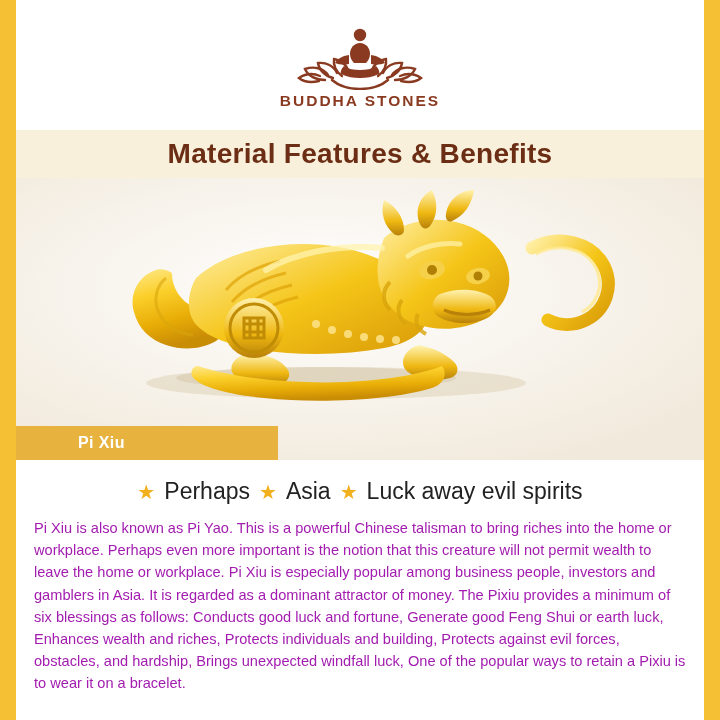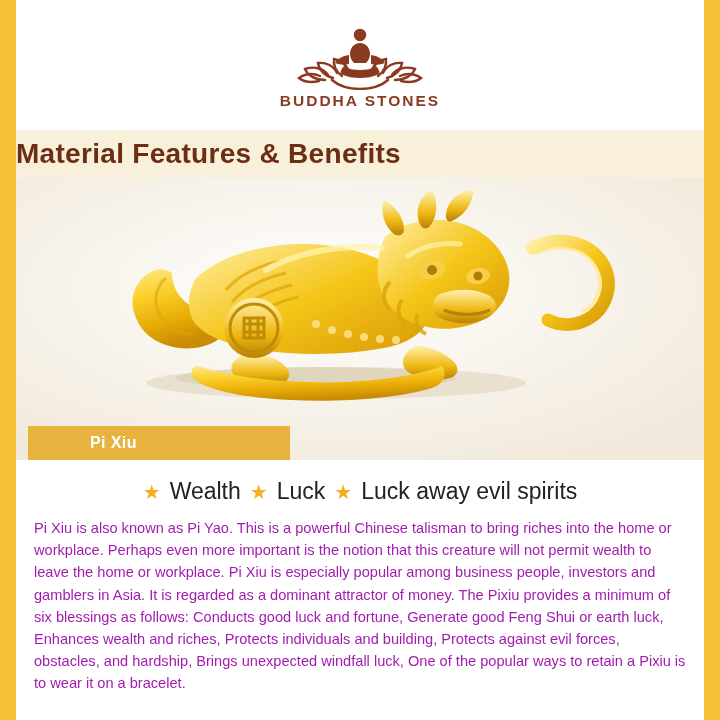--- a/index.html
+++ b/index.html
@@ -66,21 +66,21 @@
   }
 
   
   .title-band {
     position: relative;
     width: 100%;
     height: 48px;
     background: #f9f0dc;
     display: flex;
     align-items: center;
-    justify-content: flex-start;
+    justify-content: center;
   }
   .title-band .title-text {
     font-size: 28px;
     font-weight: bold;
     color: #6b2d14;
     letter-spacing: 0.3px;
     font-family: "Liberation Sans", sans-serif;
   }
 
   
@@ -98,21 +98,20 @@
   
   .caption-bar {
     position: absolute;
     left: 0;
     bottom: 0;
     width: 262px;
     height: 34px;
     background: rgba(230,170,40,0.88);
     display: flex;
     align-items: center;
-    margin-left: 12px;
   }
   .caption-bar .caption-text {
     margin-left: 62px;
     color: #ffffff;
     font-size: 16px;
     font-weight: bold;
     letter-spacing: 0.4px;
     font-family: "Liberation Sans", sans-serif;
   }
 
@@ -291,23 +290,23 @@
       </div>
 
       <div class="caption-bar">
         <span class="caption-text">Pi Xiu</span>
       </div>
     </div>
 
     <div class="benefits">
       <div class="benefits-line">
         <span class="star">★</span>
-        <span class="word">Wealth</span>
+        <span class="word">Perhaps</span>
         <span class="star">★</span>
-        <span class="word">Luck</span>
+        <span class="word">Asia</span>
         <span class="star">★</span>
         <span class="word">Luck away evil spirits</span>
       </div>
     </div>
 
     <div class="body-copy">Pi Xiu is also known as Pi Yao. This is a powerful Chinese talisman to bring riches into the home or workplace. Perhaps even more important is the notion that this creature will not permit wealth to leave the home or workplace. Pi Xiu is especially popular among business people, investors and gamblers in Asia. It is regarded as a dominant attractor of money. The Pixiu provides a minimum of six blessings as follows: Conducts good luck and fortune, Generate good Feng Shui or earth luck, Enhances wealth and riches, Protects individuals and building, Protects against evil forces, obstacles, and hardship, Brings unexpected windfall luck, One of the popular ways to retain a Pixiu is to wear it on a bracelet.</div>
 
   </div>
 </div>
 

